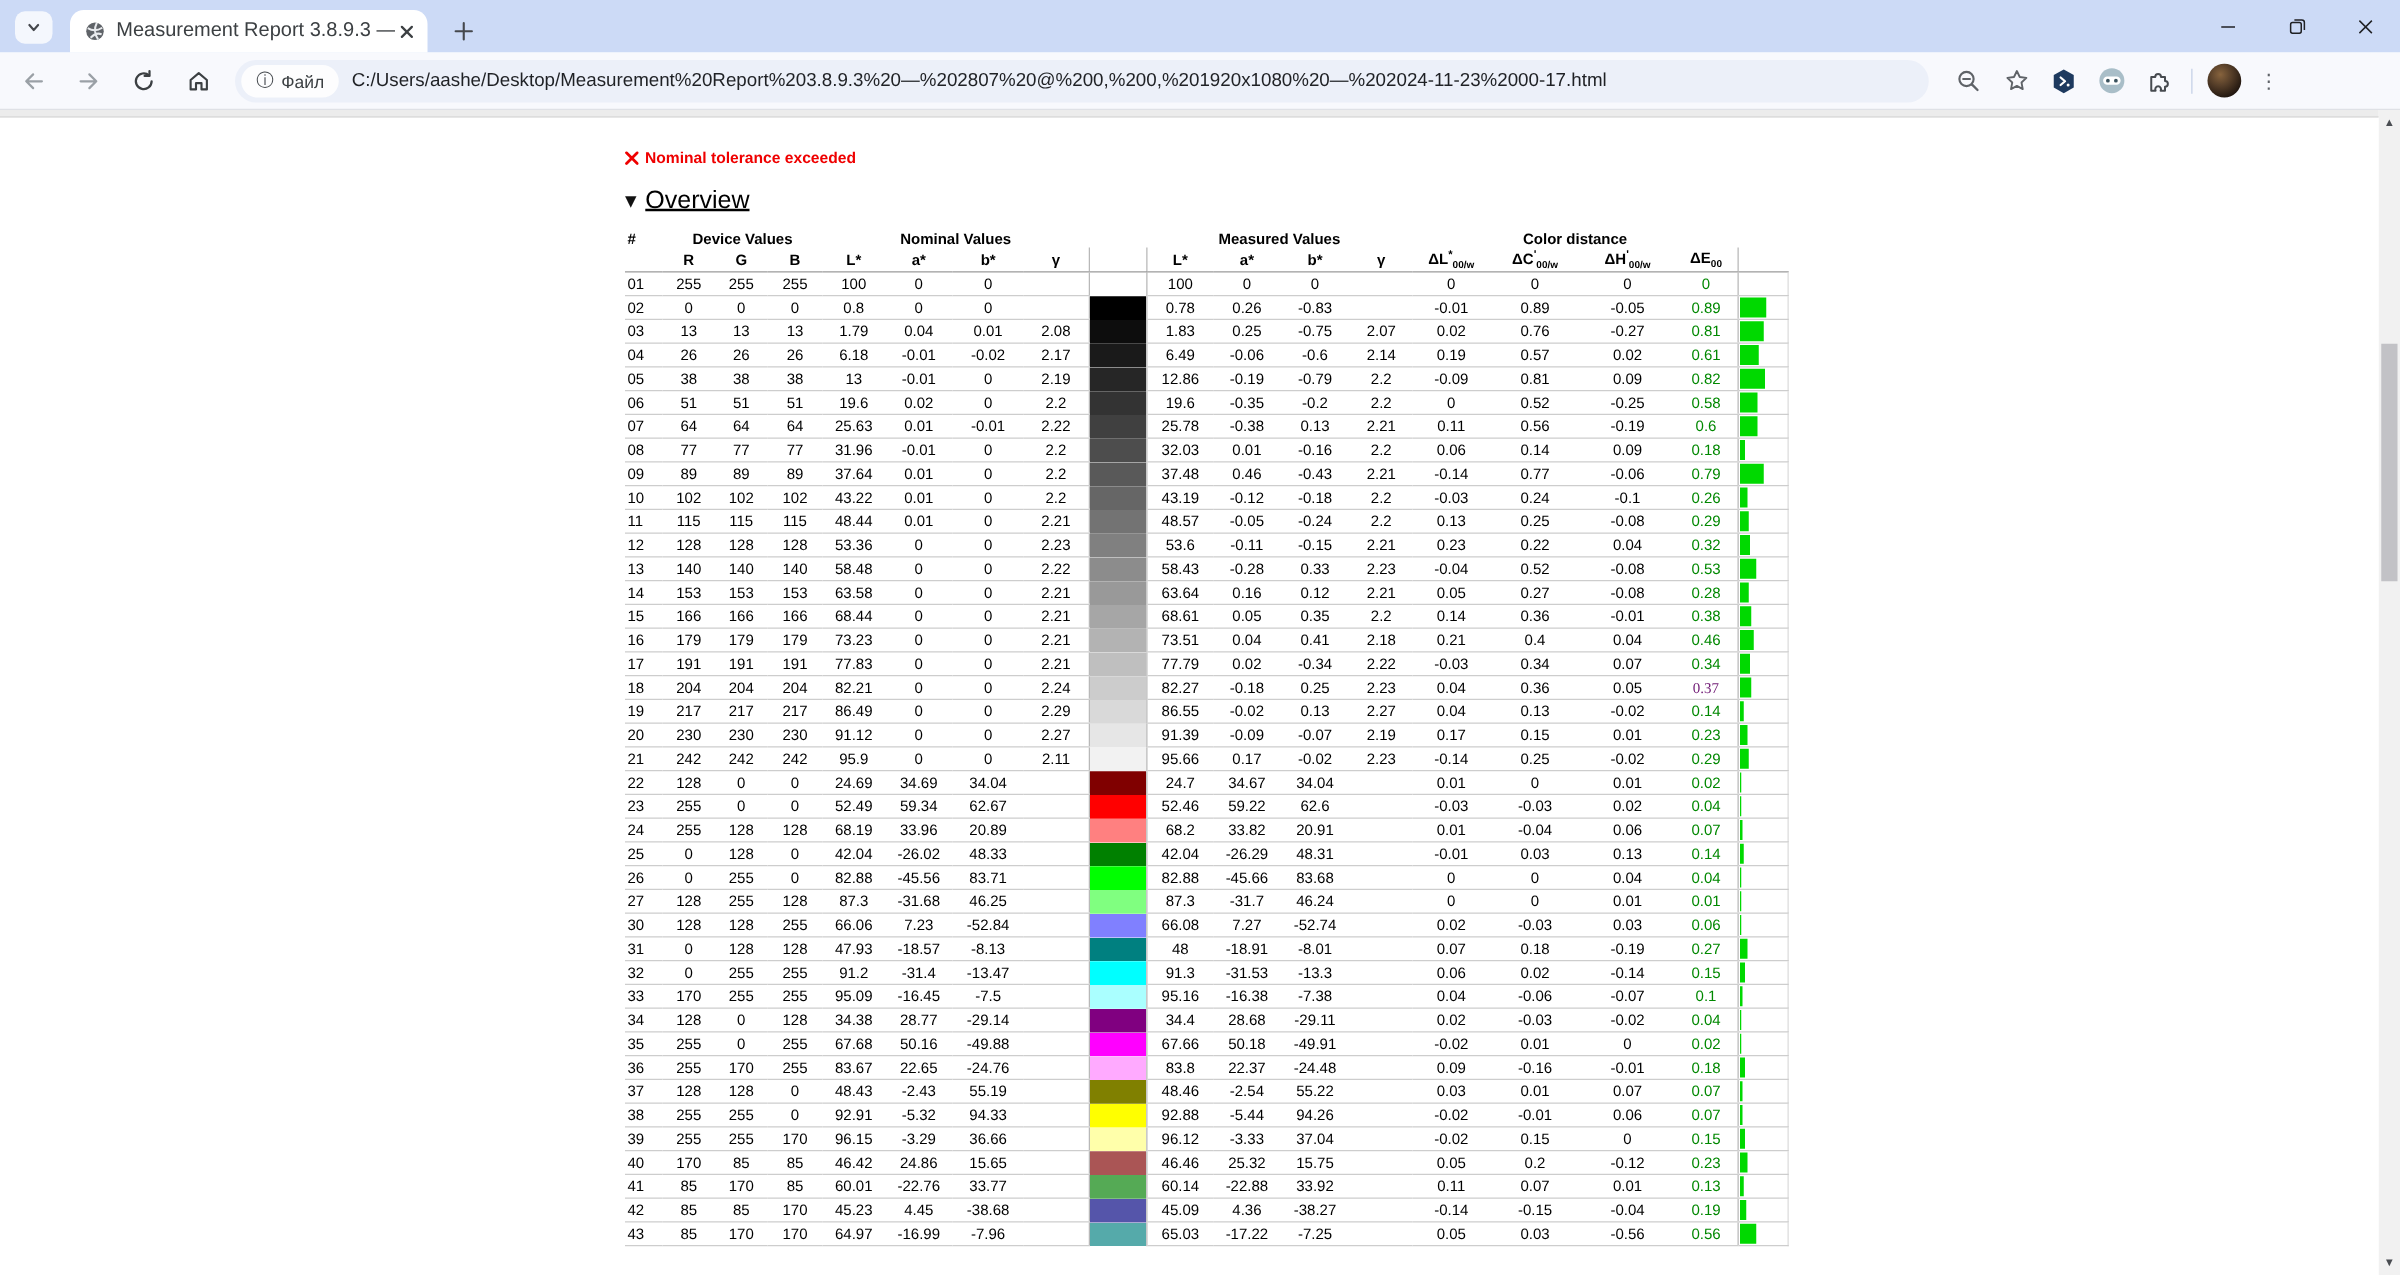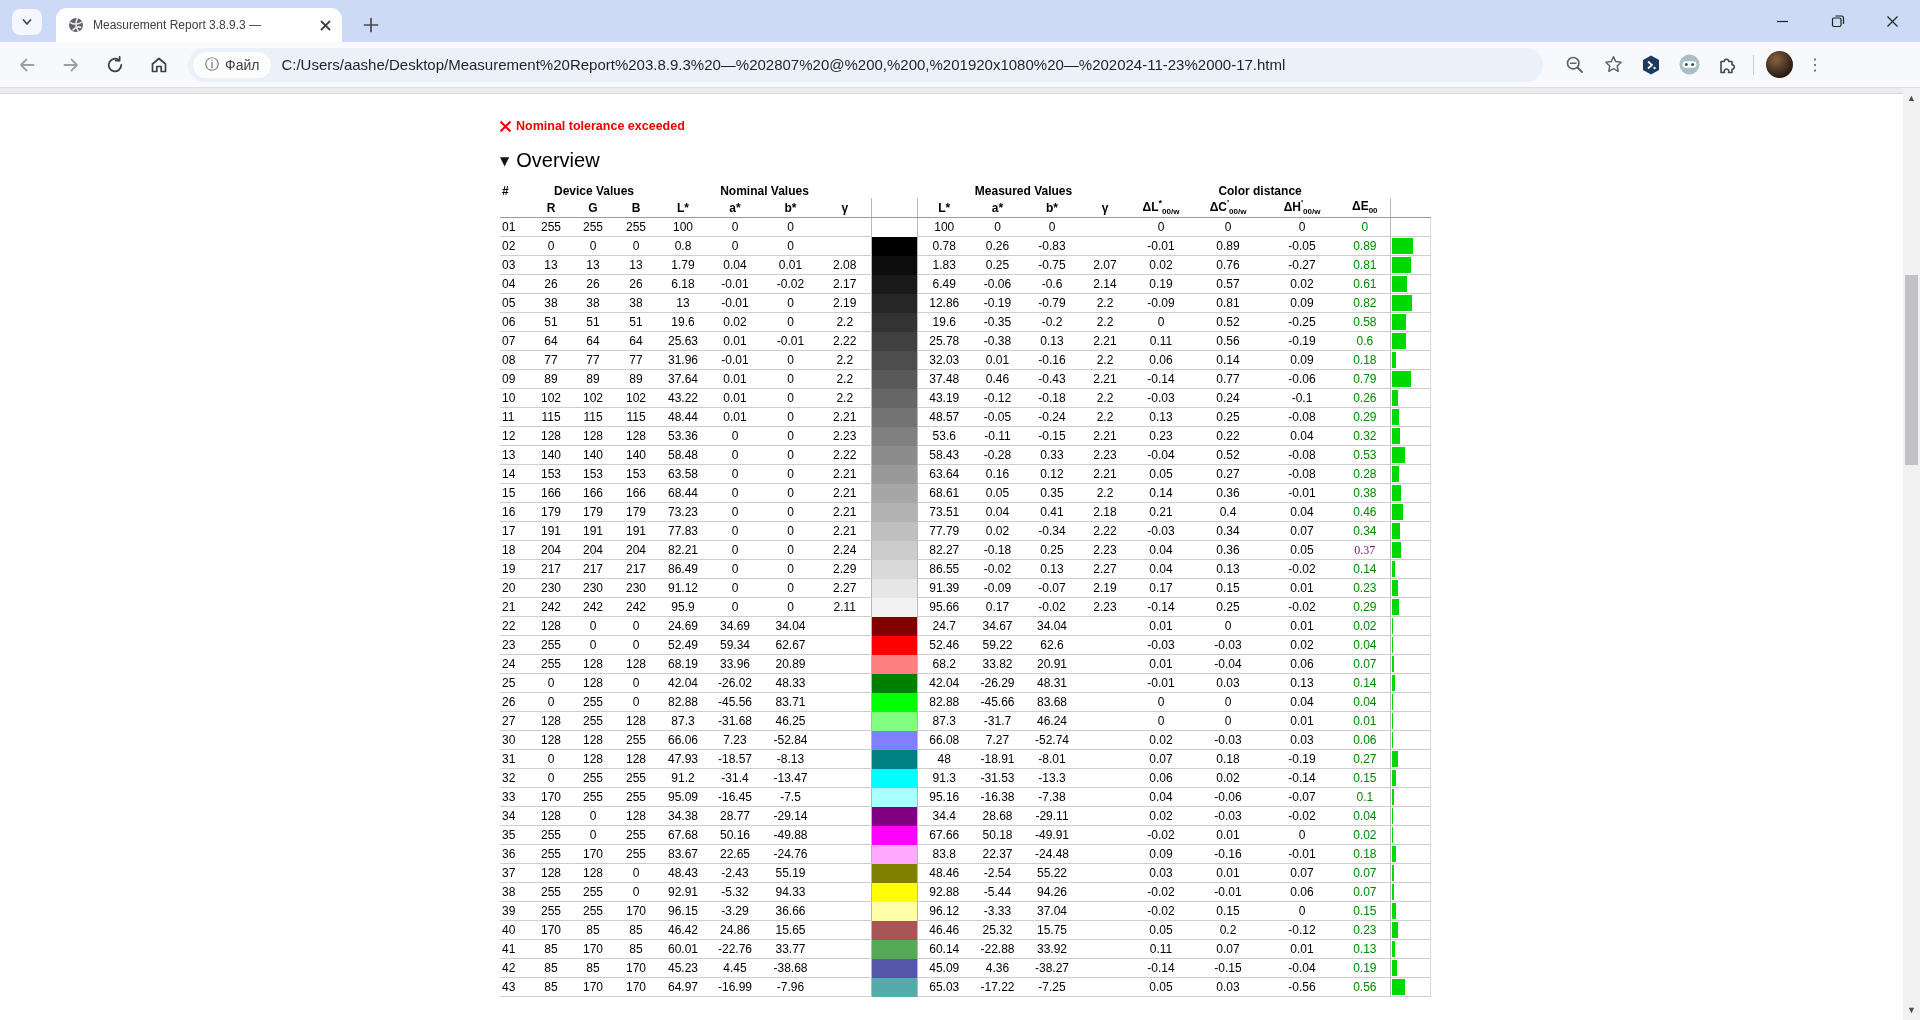--- a/index.html
+++ b/index.html
@@ -2,21 +2,21 @@
 <html><head>
 <meta charset="utf-8">
 <style>
   html,body{margin:0;padding:0;background:#fff;font-family:"Liberation Sans",sans-serif;}
   .window{position:relative;width:1920px;height:1020px;overflow:hidden;background:#fff;}
 
   
   .tabstrip{position:absolute;left:0;top:0;width:1920px;height:42px;background:#ccdaf6;}
   .tabsearch{position:absolute;left:12px;top:9px;width:30px;height:26px;border:none;border-radius:8px;background:#f4f7fd;display:flex;align-items:center;justify-content:center;cursor:pointer;padding:0;}
   .tab{position:absolute;left:56px;top:8px;width:286px;height:34px;background:#ffffff;border-radius:11px 11px 0 0;display:flex;align-items:center;padding:0 8px 0 12px;box-sizing:border-box;}
-  .tab .title{font-size:12px;color:#3c4043;white-space:nowrap;overflow:hidden;flex:1;margin-left:9px;}
+  .tab .title{font-size:16px;color:#3c4043;white-space:nowrap;overflow:hidden;flex:1;margin-left:9px;}
   .tabclose{width:18px;height:18px;border:none;background:transparent;display:flex;align-items:center;justify-content:center;cursor:pointer;padding:0;border-radius:50%;}
   .newtab{position:absolute;left:356px;top:10px;width:30px;height:30px;border:none;background:transparent;cursor:pointer;padding:0;display:flex;align-items:center;justify-content:center;}
   .wincontrols{position:absolute;right:0;top:0;height:42px;display:flex;}
   .winbtn{width:55px;height:42px;border:none;background:transparent;display:flex;align-items:center;justify-content:center;cursor:pointer;padding:0;}
 
   
   .toolbar{position:absolute;left:0;top:42px;width:1920px;height:46px;background:#f8f9fd;border-bottom:1px solid #dfe1e6;display:flex;align-items:center;box-sizing:border-box;}
   .navbtn{width:34px;height:34px;border:none;background:transparent;display:flex;align-items:center;justify-content:center;cursor:pointer;padding:0;border-radius:50%;margin-left:10px;}
   .urlbar{margin-left:12px;width:1355px;height:34px;background:#ecf0f9;border-radius:17px;display:flex;align-items:center;padding:0 14px 0 5px;box-sizing:border-box;}
   .chip{height:26px;background:#fdfdfe;border-radius:13px;display:flex;align-items:center;padding:0 12px;margin-right:10px;}
@@ -30,21 +30,21 @@
   .kebab{font-size:16px;color:#5f6368;letter-spacing:0;}
 
   
   .content{position:absolute;left:0;top:88px;width:1920px;height:932px;background:#fff;overflow:hidden;}
   .topstrip{position:absolute;left:0;top:0;width:1903px;height:5px;background:#ececec;border-bottom:1px solid #d8d8d8;}
   .report{position:absolute;left:500px;top:0;width:940px;padding-top:30px;}
   .alert{display:flex;align-items:center;height:16px;margin-bottom:14px;}
   .alert .atext{color:#ef0000;font-size:12.5px;font-weight:700;margin-left:5px;}
   .overview{display:flex;align-items:center;height:25px;margin-bottom:8px;cursor:pointer;}
   .overview .marker{font-family:"DejaVu Sans",sans-serif;font-size:12px;color:#111;margin-right:7px;}
-  .overview .otitle{font-size:20px;color:#000;}
+  .overview .otitle{font-size:20px;color:#000;text-decoration:underline;}
 
   
   table.ov{border-collapse:collapse;table-layout:fixed;width:930px;}
   table.ov th,table.ov td{padding:0;font-weight:normal;overflow:hidden;white-space:nowrap;}
   thead .grp th{font-size:12px;font-weight:700;height:17px;text-align:center;vertical-align:bottom;color:#000;}
   thead .grp th.first{text-align:left;padding-left:2px;}
   thead .sub th{font-size:12px;font-weight:700;height:19px;text-align:center;color:#000;border-bottom:1px solid #9b9b9b;vertical-align:middle;}
   thead .sub th sub{font-size:8px;}
   thead .sub th sup{font-size:9px;}
   thead .sub th.swh{border-left:1px solid #b8b8b8;border-right:1px solid #b8b8b8;}

